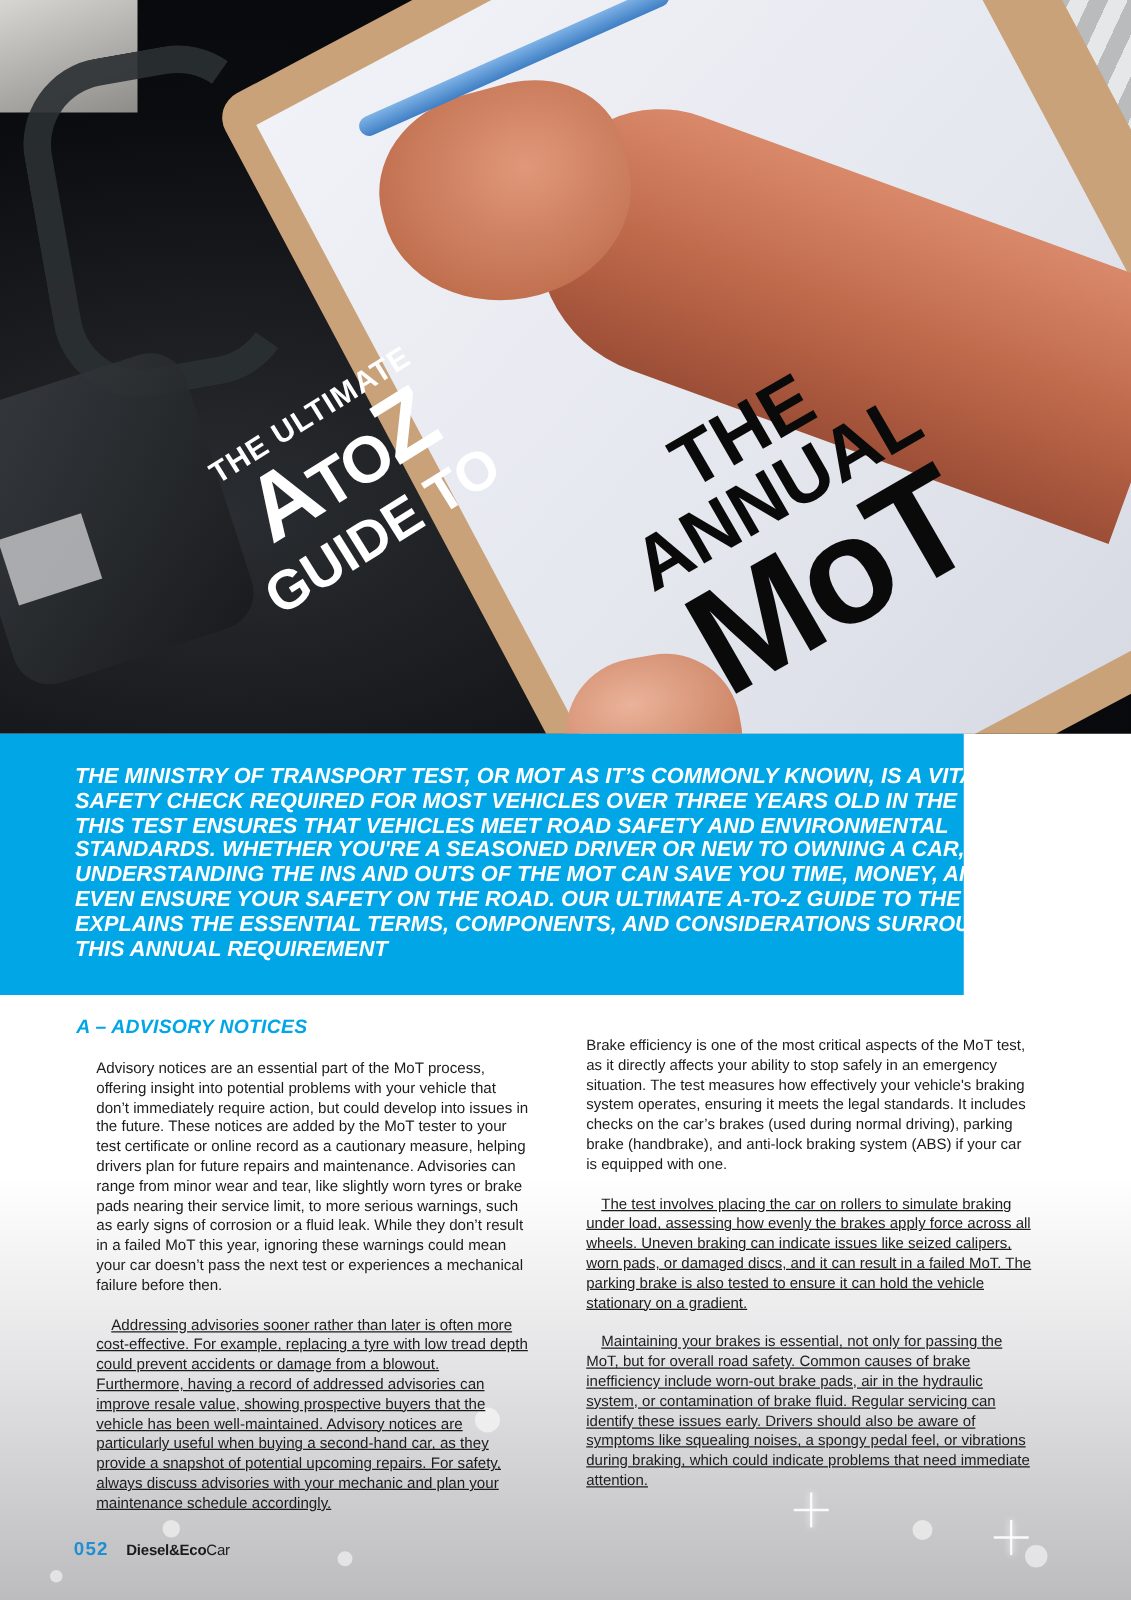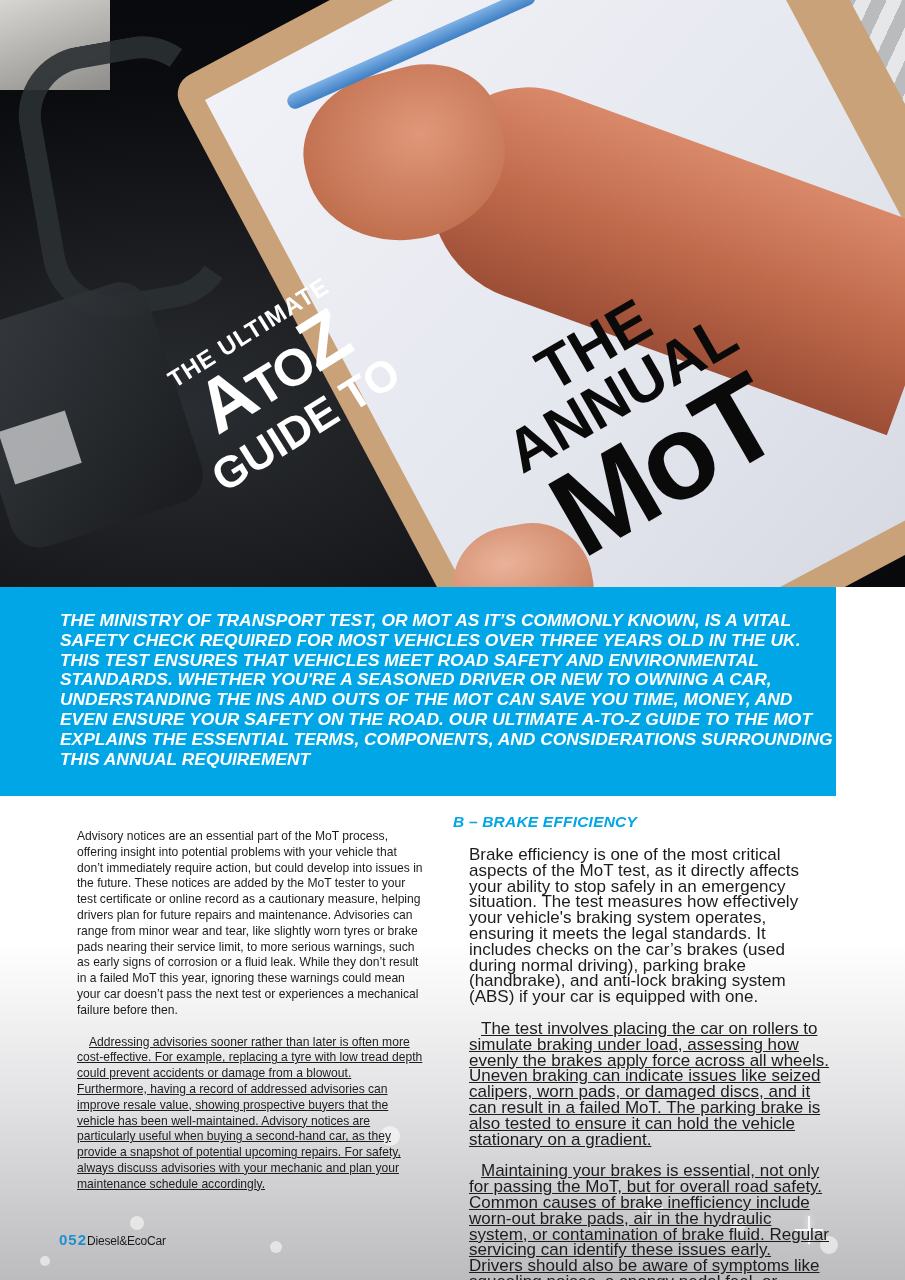--- a/index.html
+++ b/index.html
@@ -80,21 +80,21 @@
   .title-right {
     position: absolute; left: 475px; top: 305px; width: 330px; height: 240px;
     transform: rotate(-30deg); transform-origin: 50% 50%;
     color: #0a0a0a; font-family: "Liberation Sans", sans-serif; font-weight: 900;
     text-align: center;
   }
   .title-right .r1 { font-size: 60px; line-height: 56px; }
   .title-right .r2 { font-size: 120px; line-height: 108px; letter-spacing: -4px; }
 
   .intro {
-    position: absolute; left: 0; top: 587px; width: 836px; height: 209px;
+    position: absolute; left: 0; top: 587px; width: 771px; height: 209px;
     background: #00a6e6;
   }
   .intro p {
     position: absolute; left: 60px; top: 24px; width: 780px; margin: 0;
     color: #ffffff; font-family: "Liberation Sans", sans-serif; font-weight: 700; font-style: italic;
     font-size: 17.4px; line-height: 19.8px; text-transform: uppercase;
   }
 
   .page-bg {
     position: absolute; left: 0; top: 796px; width: 905px; height: 484px;
@@ -118,34 +118,34 @@
   }
   .col-a { left: 61px; width: 378px; }
   .col-b { left: 453px; width: 392px; }
   .col h2 {
     margin: 0 0 1px 0; color: #00a6e6; font-size: 15.5px; line-height: 18px;
     font-weight: 900; font-style: italic; letter-spacing: .2px;
   }
   .col p {
     margin: 16px; font-size: 12.1px; line-height: 15.8px;
   }
-  .col-b p { font-size: 17px; line-height: 15.8px; }
+  .col-b p { font-size: 12px; line-height: 15.8px; }
   .col p.indent { text-indent: 12px; text-decoration: underline; }
 
   .footer {
-    position: absolute; left: 59px; top: 1231px; display: flex; align-items: baseline; 
+    position: absolute; left: 59px; top: 1231px; display: flex; align-items: baseline; gap: 14px;
   }
   .footer .page-num {
     color: #1f8fd0; font-family: "Liberation Sans", sans-serif; font-weight: 700;
     font-size: 15px; letter-spacing: 1px;
   }
   .footer .brand {
     font-family: "Liberation Sans", sans-serif; font-size: 12px; color: #1a1a1a; letter-spacing: -.2px;
   }
-  .footer .brand b { font-weight: 400; }
+  .footer .brand b { font-weight: 700; }
 </style>
 </head>
 <body>
 
 <div class="hero">
   <div class="engine-top-left"></div>
   <div class="engine-hose"></div>
   <div class="engine-block"></div>
   <div class="engine-label"></div>
   <div class="engine-grille"></div>
@@ -183,26 +183,26 @@
   <div class="sparkle" style="left:130px;top:420px;width:14px;height:14px;"></div>
   <div class="sparkle" style="left:730px;top:420px;width:16px;height:16px;"></div>
   <div class="sparkle" style="left:820px;top:440px;width:18px;height:18px;"></div>
   <div class="sparkle" style="left:270px;top:445px;width:12px;height:12px;"></div>
   <div class="sparkle" style="left:40px;top:460px;width:10px;height:10px;"></div>
   <div class="star" style="left:648px;top:398px;"></div>
   <div class="star" style="left:808px;top:420px;"></div>
 </div>
 
 <div class="col col-a">
+  <h2>A – ADVISORY NOTICES</h2>
   <p>Advisory notices are an essential part of the MoT process, offering insight into potential problems with your vehicle that don’t immediately require action, but could develop into issues in the future. These notices are added by the MoT tester to your test certificate or online record as a cautionary measure, helping drivers plan for future repairs and maintenance. Advisories can range from minor wear and tear, like slightly worn tyres or brake pads nearing their service limit, to more serious warnings, such as early signs of corrosion or a fluid leak. While they don’t result in a failed MoT this year, ignoring these warnings could mean your car doesn’t pass the next test or experiences a mechanical failure before then.</p>
   <p class="indent">Addressing advisories sooner rather than later is often more cost-effective. For example, replacing a tyre with low tread depth could prevent accidents or damage from a blowout. Furthermore, having a record of addressed advisories can improve resale value, showing prospective buyers that the vehicle has been well-maintained. Advisory notices are particularly useful when buying a second-hand car, as they provide a snapshot of potential upcoming repairs. For safety, always discuss advisories with your mechanic and plan your maintenance schedule accordingly.</p>
 </div>
 
 <div class="col col-b">
-  <h2>B – BRAKE EFFICIENCY</h2>
   <p>Brake efficiency is one of the most critical aspects of the MoT test, as it directly affects your ability to stop safely in an emergency situation. The test measures how effectively your vehicle's braking system operates, ensuring it meets the legal standards. It includes checks on the car’s brakes (used during normal driving), parking brake (handbrake), and anti-lock braking system (ABS) if your car is equipped with one.</p>
   <p class="indent">The test involves placing the car on rollers to simulate braking under load, assessing how evenly the brakes apply force across all wheels. Uneven braking can indicate issues like seized calipers, worn pads, or damaged discs, and it can result in a failed MoT. The parking brake is also tested to ensure it can hold the vehicle stationary on a gradient.</p>
   <p class="indent">Maintaining your brakes is essential, not only for passing the MoT, but for overall road safety. Common causes of brake inefficiency include worn-out brake pads, air in the hydraulic system, or contamination of brake fluid. Regular servicing can identify these issues early. Drivers should also be aware of symptoms like squealing noises, a spongy pedal feel, or vibrations during braking, which could indicate problems that need immediate attention.</p>
 </div>
 
 <div class="footer">
   <span class="page-num">052</span>
   <span class="brand"><b>Diesel&amp;</b><b>Eco</b><span>Car</span></span>
 </div>
 

